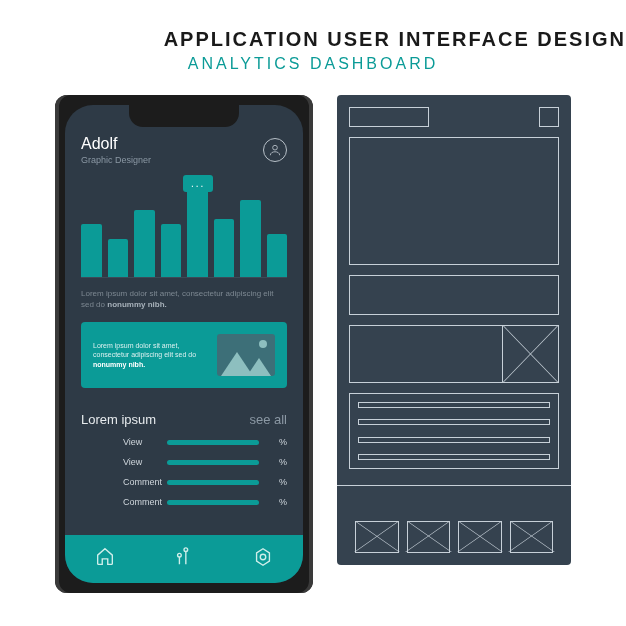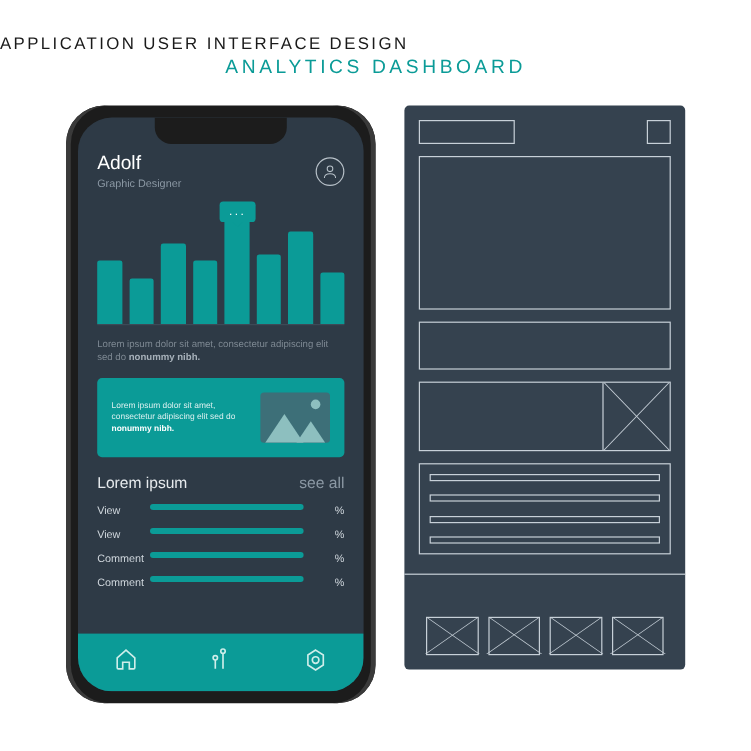--- a/index.html
+++ b/index.html
@@ -4,26 +4,26 @@
 <style>
   * { box-sizing: border-box; margin: 0; padding: 0; }
   body {
     width: 626px; height: 626px;
     background: #ffffff;
     font-family: -apple-system, Helvetica, Arial, sans-serif;
     position: relative;
     overflow: hidden;
   }
   .page-title {
-    text-align: left;
+    text-align: right;
     padding-top: 28px;
-    font-size: 14px;
+    font-size: 20px;
     letter-spacing: 2px;
     color: #1a1a1a;
-    font-weight: 400;
+    font-weight: 700;
   }
   .page-subtitle {
     text-align: center;
     font-size: 16px;
     letter-spacing: 3px;
     color: #0b9b97;
     margin-top: 4px;
     font-weight: 400;
   }
 
@@ -34,21 +34,21 @@
     align-items: flex-start;
     gap: 24px;
     margin-top: 22px;
   }
 
   
   .phone {
     width: 258px;
     height: 498px;
     background: #1c1c1c;
-    border-radius: 32px;
+    border-radius: 12px;
     padding: 10px;
     position: relative;
     box-shadow: -4px 0 0 #3a3a3a inset, 4px 0 0 #3a3a3a inset;
   }
   .phone-screen {
     width: 100%; height: 100%;
     background: #2e3a46;
     border-radius: 28px;
     overflow: hidden;
     position: relative;
@@ -135,24 +135,24 @@
     background: #3d6f78;
     border-radius: 3px;
     position: relative;
     overflow: hidden;
   }
   .img-ph .sun { position: absolute; top: 6px; right: 8px; width: 8px; height: 8px; background: #8dbfbf; border-radius: 50%; }
   .img-ph .mtn1 { position: absolute; bottom: 0; left: 4px; width: 0; height: 0; border-left: 16px solid transparent; border-right: 16px solid transparent; border-bottom: 24px solid #8dbfbf; }
   .img-ph .mtn2 { position: absolute; bottom: 0; right: 4px; width: 0; height: 0; border-left: 12px solid transparent; border-right: 12px solid transparent; border-bottom: 18px solid #8dbfbf; }
 
   
-  .stats-head { display: flex; justify-content: space-between; align-items: center; margin-top: 14px; }
+  .stats-head { display: flex; justify-content: space-between; align-items: center; margin-top: 24px; }
   .stats-head .h { color: #e6eaed; font-size: 13px; }
   .stats-head .a { color: #8b98a4; font-size: 13px; }
-  .stat-row { display: flex; align-items: flex-start; gap: 0; margin-top: 10px; }
+  .stat-row { display: flex; align-items: center; gap: 0; margin-top: 10px; margin-left: 42px; }
   .stat-label { width: 44px; color: #cfd6dc; font-size: 9px; }
   .stat-bar { flex: 1; height: 5px; border-radius: 3px; background: #0b9b97; }
   .stat-pct { color: #cfd6dc; font-size: 9px; width: 12px; text-align: right; }
 
   
   .bottom-nav {
     height: 48px;
     background: #0b9b97;
     display: flex;
     align-items: center;

